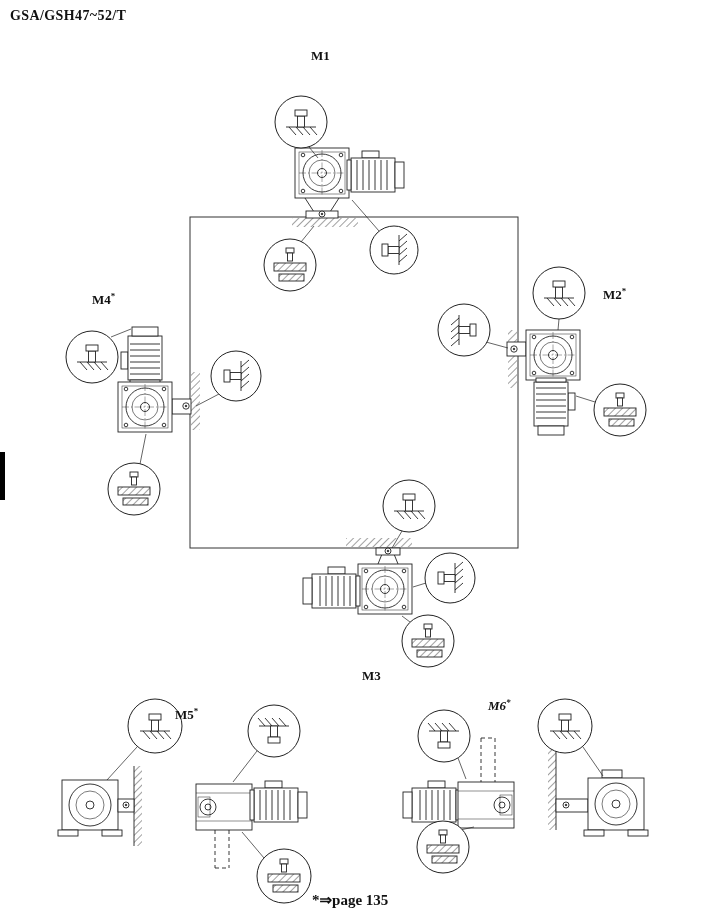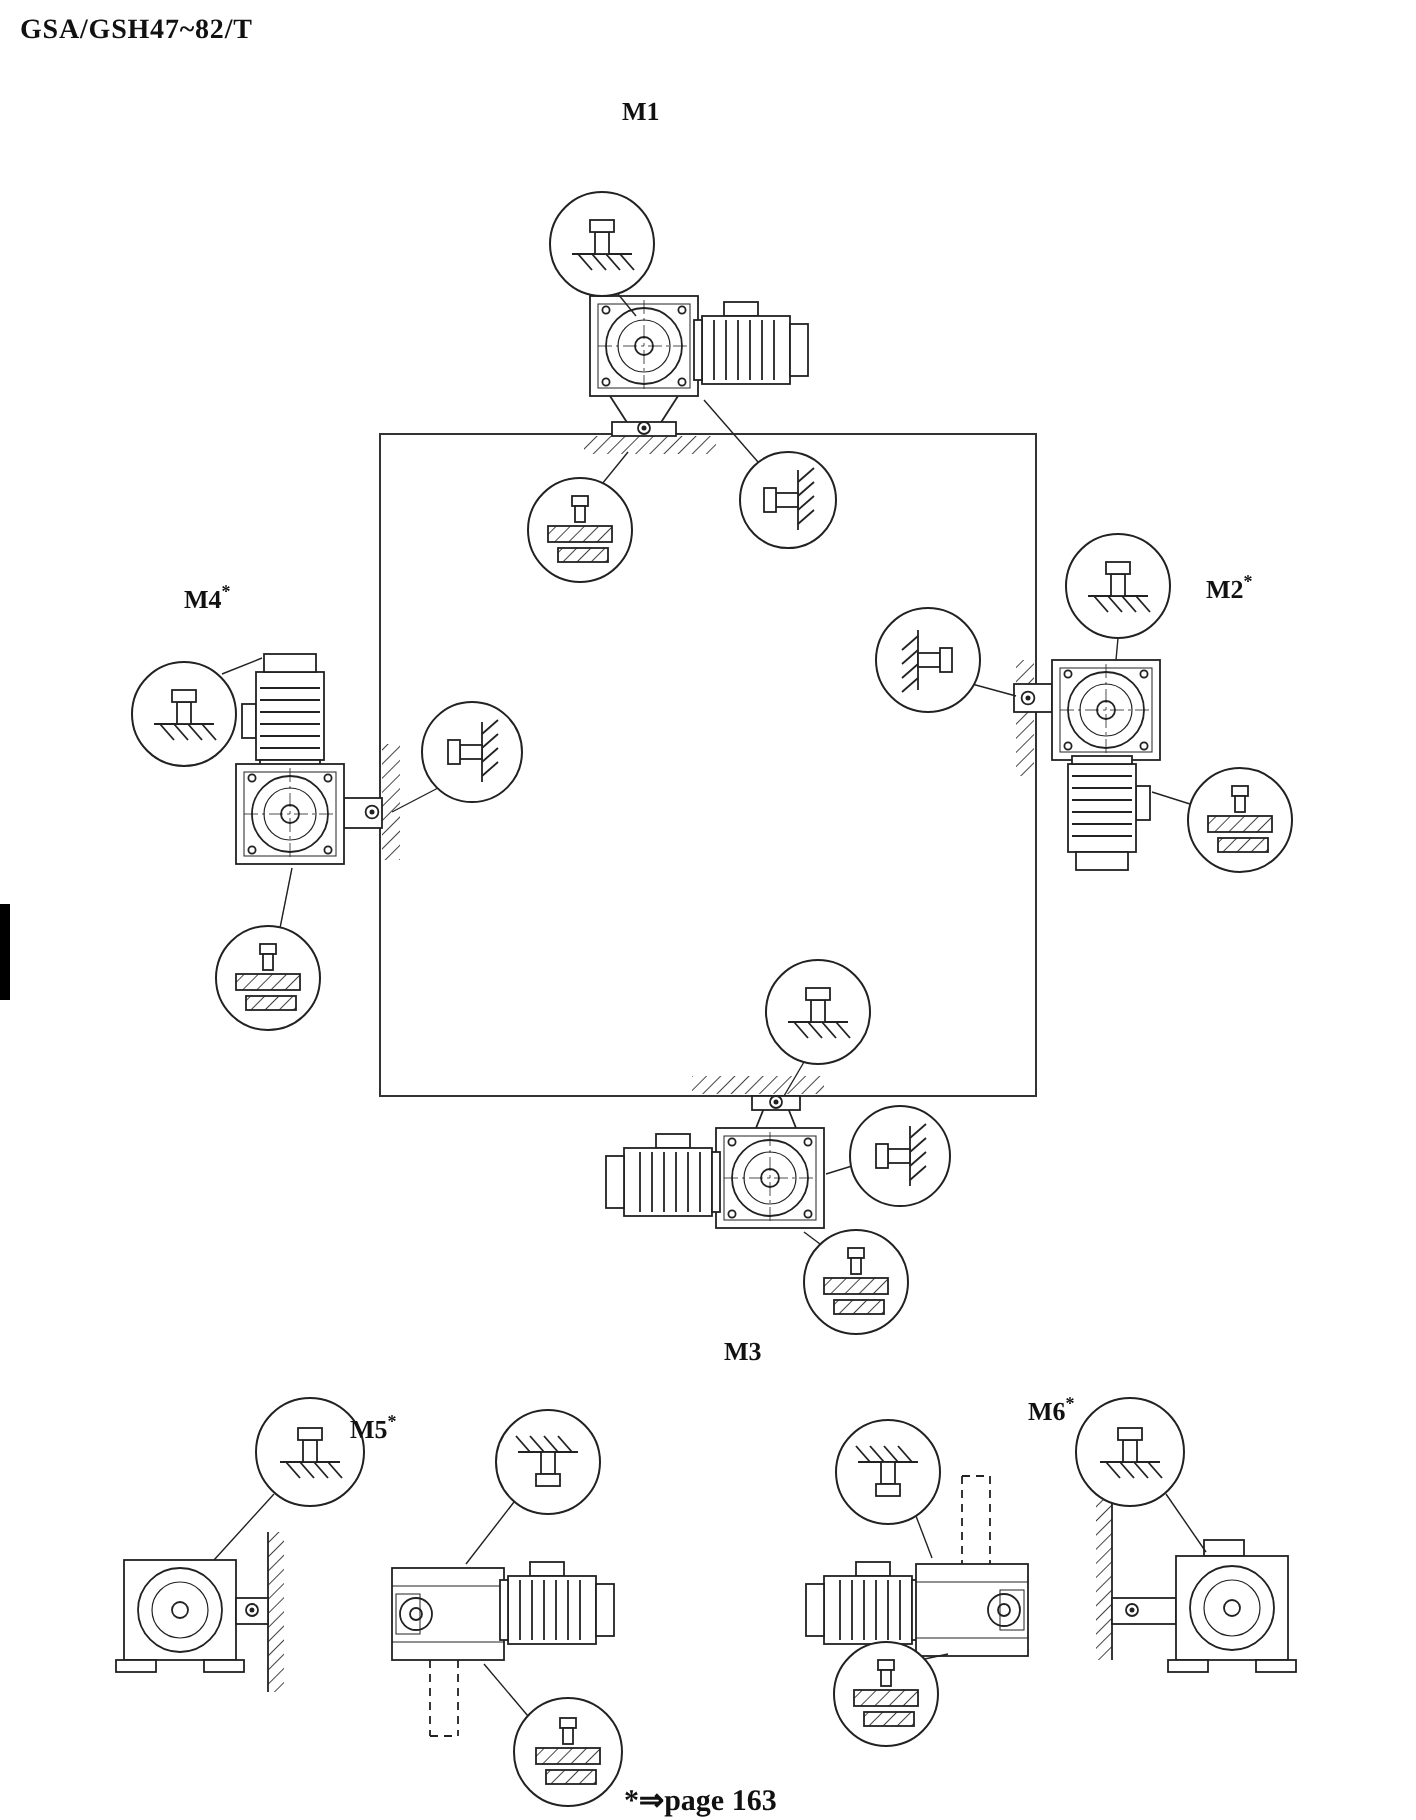--- a/index.html
+++ b/index.html
@@ -10,21 +10,21 @@
   }
   .title{position:absolute;left:10px;top:8px;font-weight:bold;font-size:14px;letter-spacing:.4px;}
   .pos-label{position:absolute;font-weight:bold;font-size:13px;}
   .pos-label sup{font-size:9px;vertical-align:super;line-height:0;}
   .footnote{position:absolute;left:312px;top:891px;font-weight:bold;font-size:15px;}
   svg.diagram{position:absolute;left:0;top:0;}
 </style>
 </head>
 <body>
 
-<div class="title">GSA/GSH47~82/T</div>
+<div class="title">GSA/GSH47~52/T</div>
 
 <svg class="diagram" width="708" height="910" viewBox="0 0 708 910" fill="none" stroke="#222" stroke-width="0.9">
   <defs>
     <pattern id="hatch45" width="5" height="5" patternUnits="userSpaceOnUse" patternTransform="rotate(45)">
       <line x1="0" y1="0" x2="0" y2="5" stroke="#444" stroke-width="1"></line>
     </pattern>
 
     <g id="g-motor" stroke="#222" stroke-width="0.9">
       <rect x="11" y="-7" width="17" height="7" fill="#fff"></rect>
       <rect x="0" y="0" width="44" height="34" fill="#fff"></rect>
@@ -269,17 +269,17 @@
 </div>
 <div class="pos-label" style="left:362px;top:668px;">
   <span>M3</span><sup></sup>
 </div>
 <div class="pos-label" style="left:92px;top:292px;">
   <span>M4</span><sup>*</sup>
 </div>
 <div class="pos-label" style="left:175px;top:707px;">
   <span>M5</span><sup>*</sup>
 </div>
-<div class="pos-label" style="left:514px;top:698px;">
+<div class="pos-label" style="left:488px;top:698px;font-style:italic;">
   <span>M6</span><sup>*</sup>
 </div>
 
-<div class="footnote">*⇒page 163</div>
+<div class="footnote">*⇒page 135</div>
 
 </body></html>

